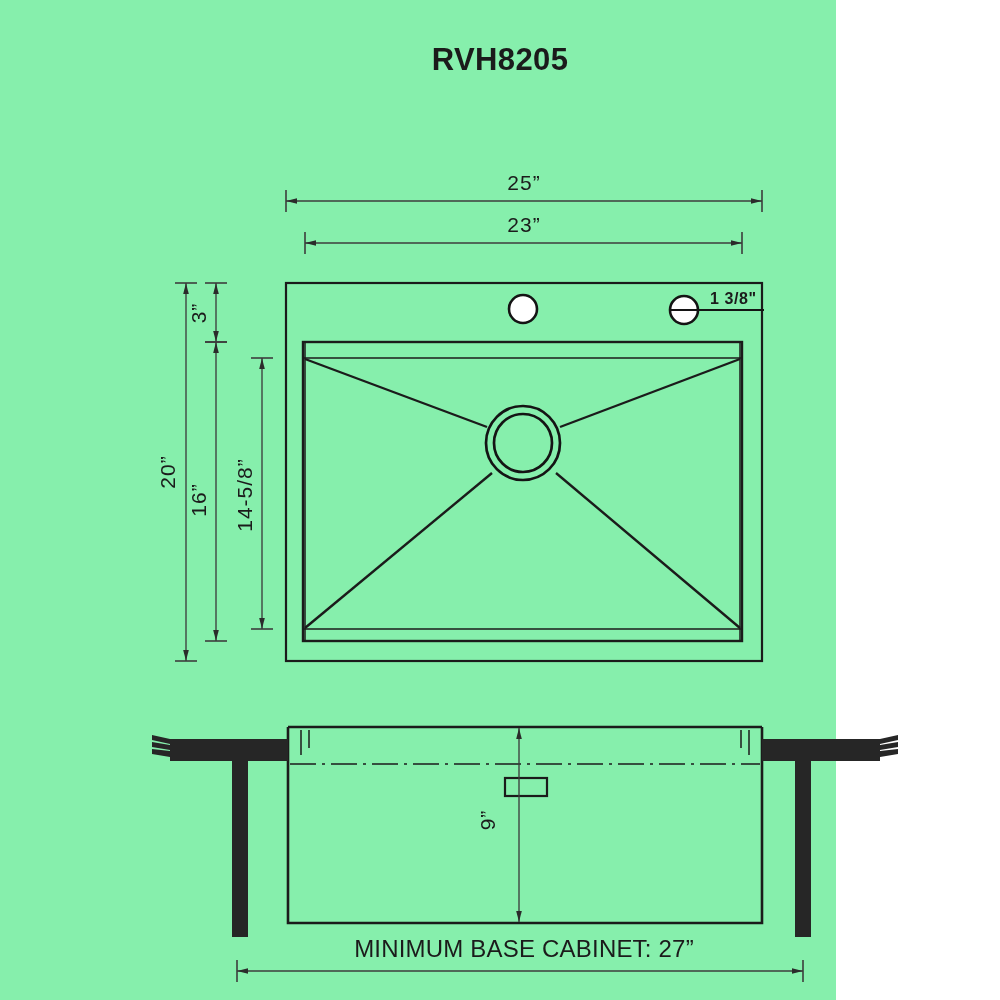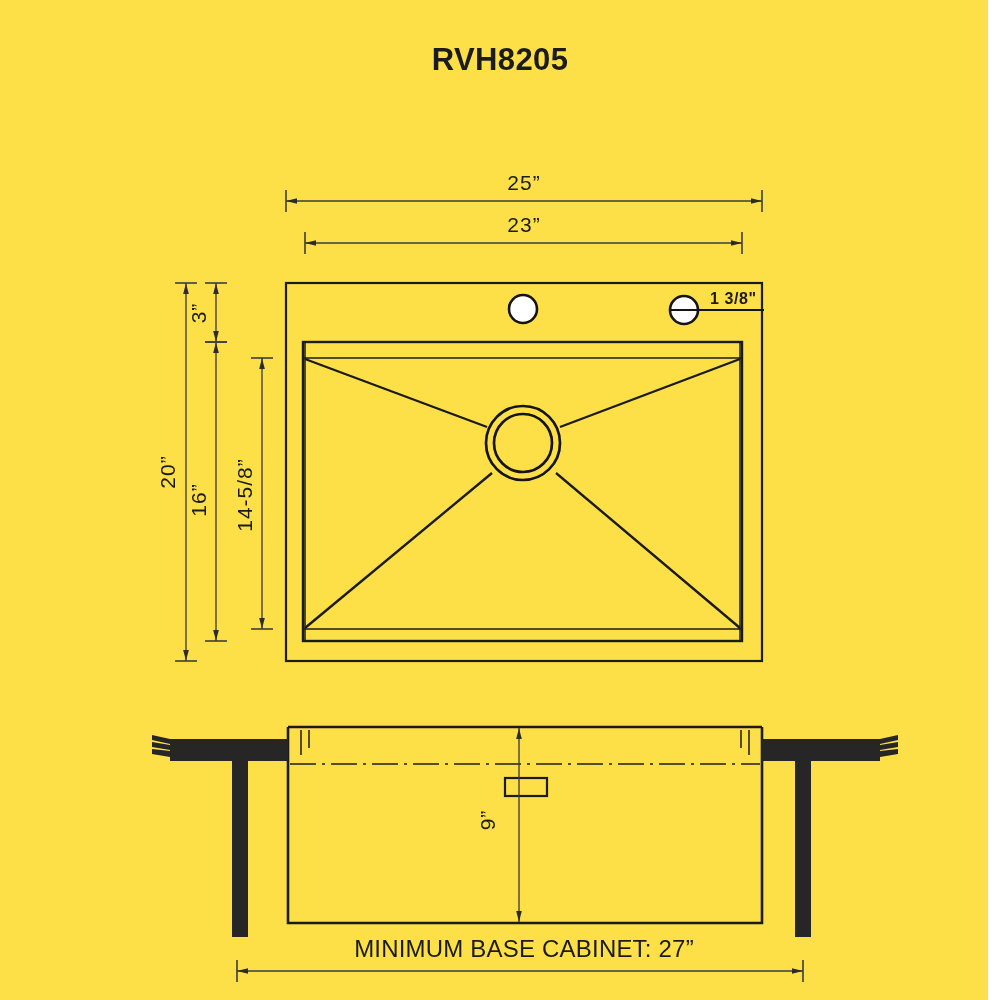--- a/index.html
+++ b/index.html
@@ -10,23 +10,23 @@
   }
   body {
     width: 1000px;
     height: 1000px;
     font-family: "Liberation Sans", sans-serif;
     color: #1a1a1a;
     overflow: hidden;
   }
   #drawing-root {
     position: relative;
-    width: 988px;
+    width: 836px;
     height: 1000px;
-    background: #fde047;
+    background: #86efac;
   }
   svg.sheet {
     position: absolute;
     top: 0;
     left: 0;
     width: 1000px;
     height: 1000px;
     display: block;
   }
   .ln {

